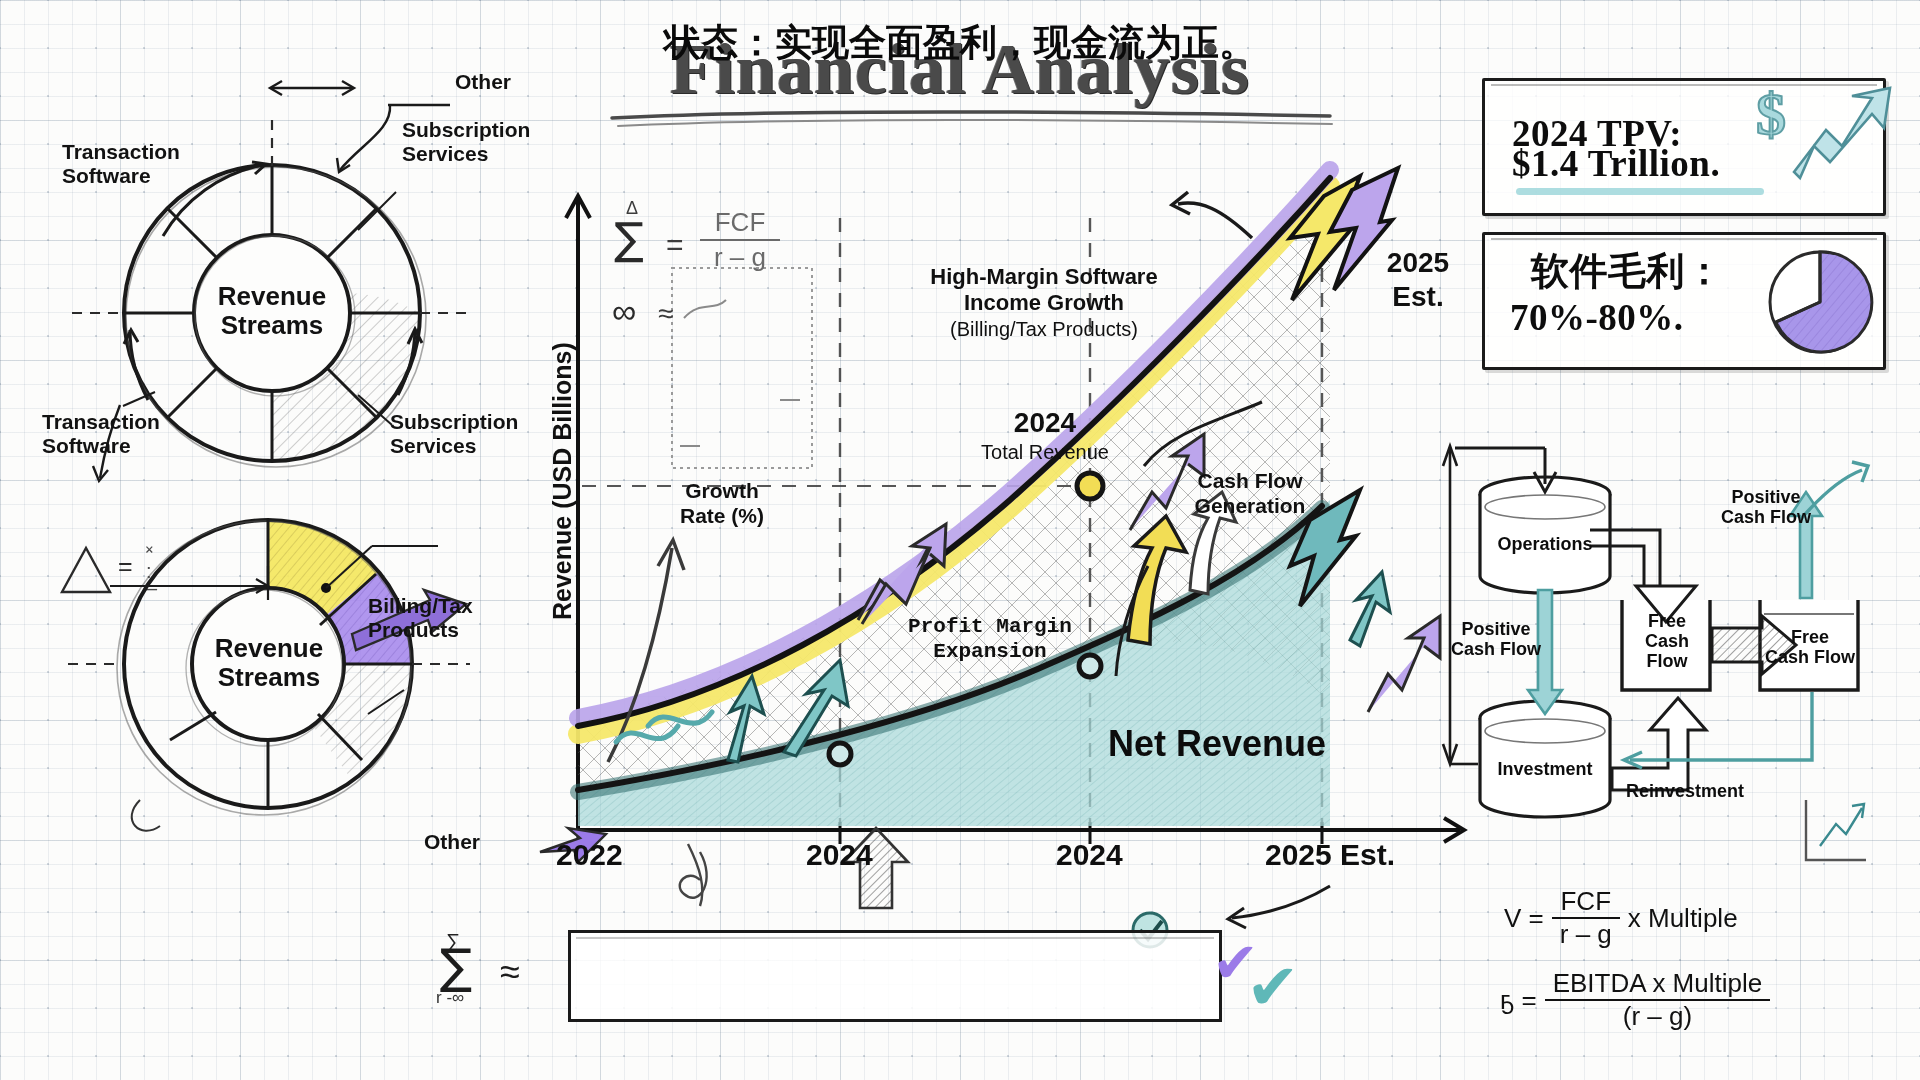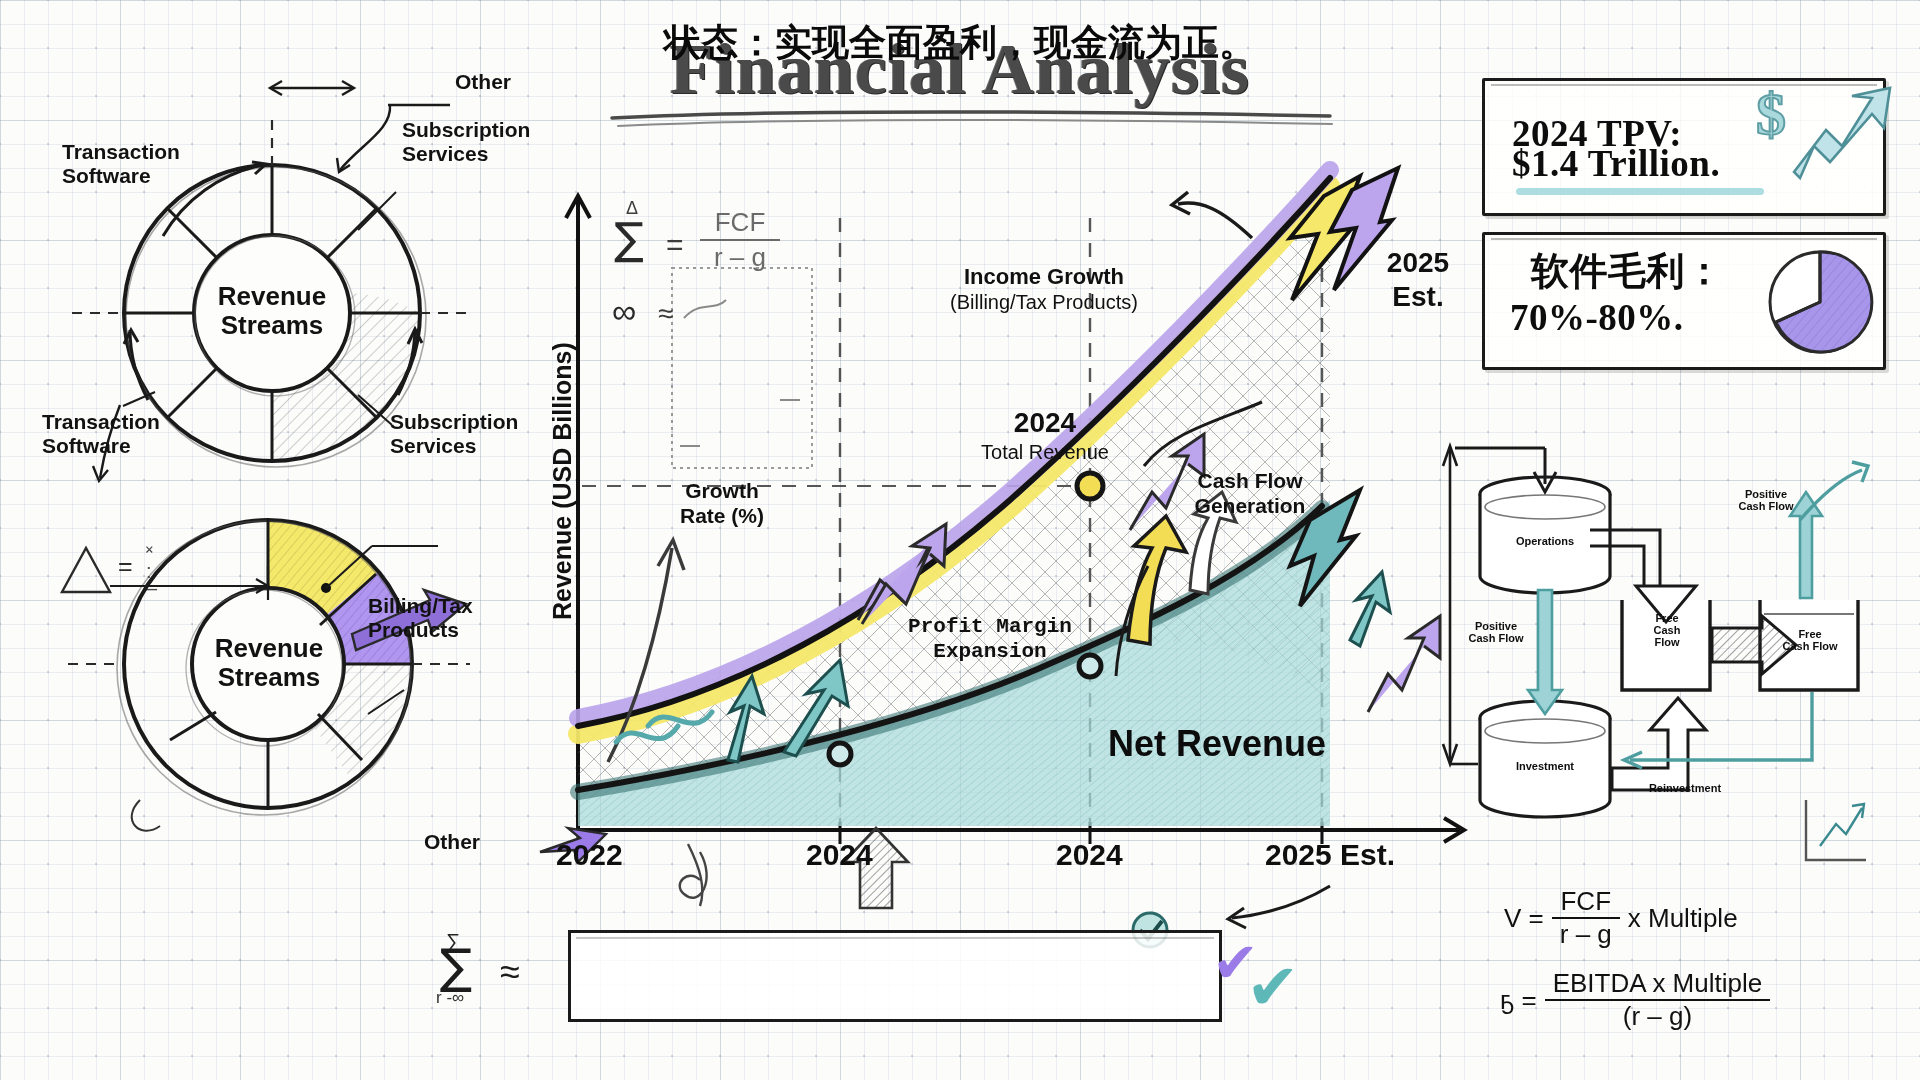--- a/index.html
+++ b/index.html
@@ -77,21 +77,21 @@
   .ylab{
     position:absolute;font-size:25px;font-weight:700;color:#111;
     transform:rotate(-90deg);transform-origin:left top;white-space:nowrap;
   }
   .annot{position:absolute;text-align:center;font-size:21px;font-weight:700;color:#101010;line-height:1.2;}
   .annot .reg{font-weight:400;font-size:20px;}
   .big-annot{font-size:36px;font-weight:700;color:#0c0c0c;}
   .num-annot{font-size:28px;font-weight:700;}
 
   
-  .flow-t{position:absolute;font-size:11px;font-weight:700;color:#0d0d0d;text-align:center;line-height:1.1;}
+  .flow-t{position:absolute;font-size:18px;font-weight:700;color:#0d0d0d;text-align:center;line-height:1.1;}
 
   
   .frm{position:absolute;color:#111;font-family:"Liberation Sans",sans-serif;}
   .frac{display:inline-block;text-align:center;vertical-align:middle;}
   .frac .num{display:block;padding:0 8px;}
   .frac .den{display:block;border-top:2.5px solid #111;padding:0 8px;}
   .frm-row{display:flex;align-items:center;gap:8px;font-size:26px;font-weight:400;}
 </style>
 </head>
 <body>
@@ -391,20 +391,21 @@
 </div>
 <div class="t" style="left:612px;top:292px;font-size:34px;color:#2a2a2a;">∞</div>
 <div class="t" style="left:658px;top:298px;font-size:28px;color:#3a3a3a;">≈</div>
 
 <div class="annot" style="left:632px;top:478px;width:180px;">
   <div>Growth</div>
   <div>Rate (%)</div>
 </div>
 
 <div class="annot" style="left:884px;top:264px;width:320px;font-size:22px;">
+  <div>High-Margin Software</div>
   <div>Income Growth</div>
   <div class="reg">(Billing/Tax Products)</div>
 </div>
 
 <div class="annot" style="left:950px;top:406px;width:190px;">
   <div class="num-annot">2024</div>
   <div class="reg">Total Revenue</div>
 </div>
 
 <div class="annot" style="left:1358px;top:246px;width:120px;">

